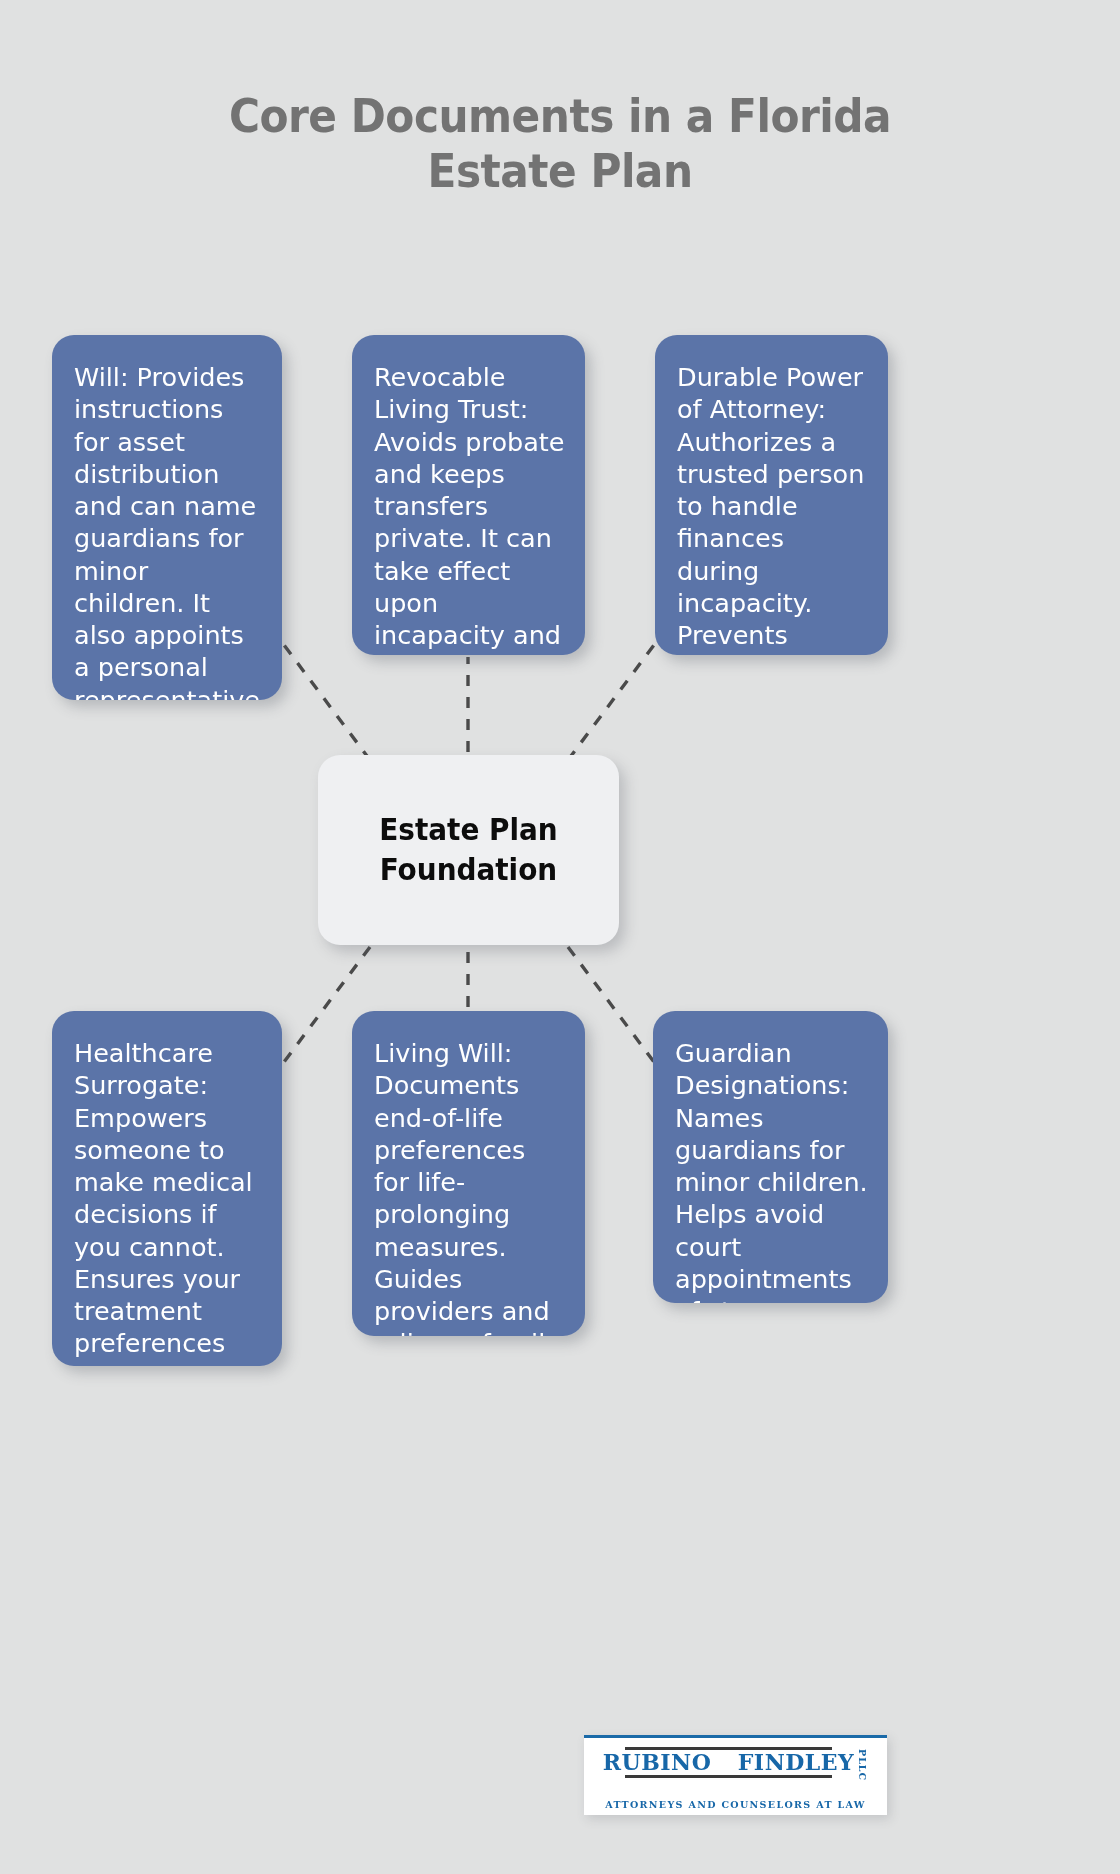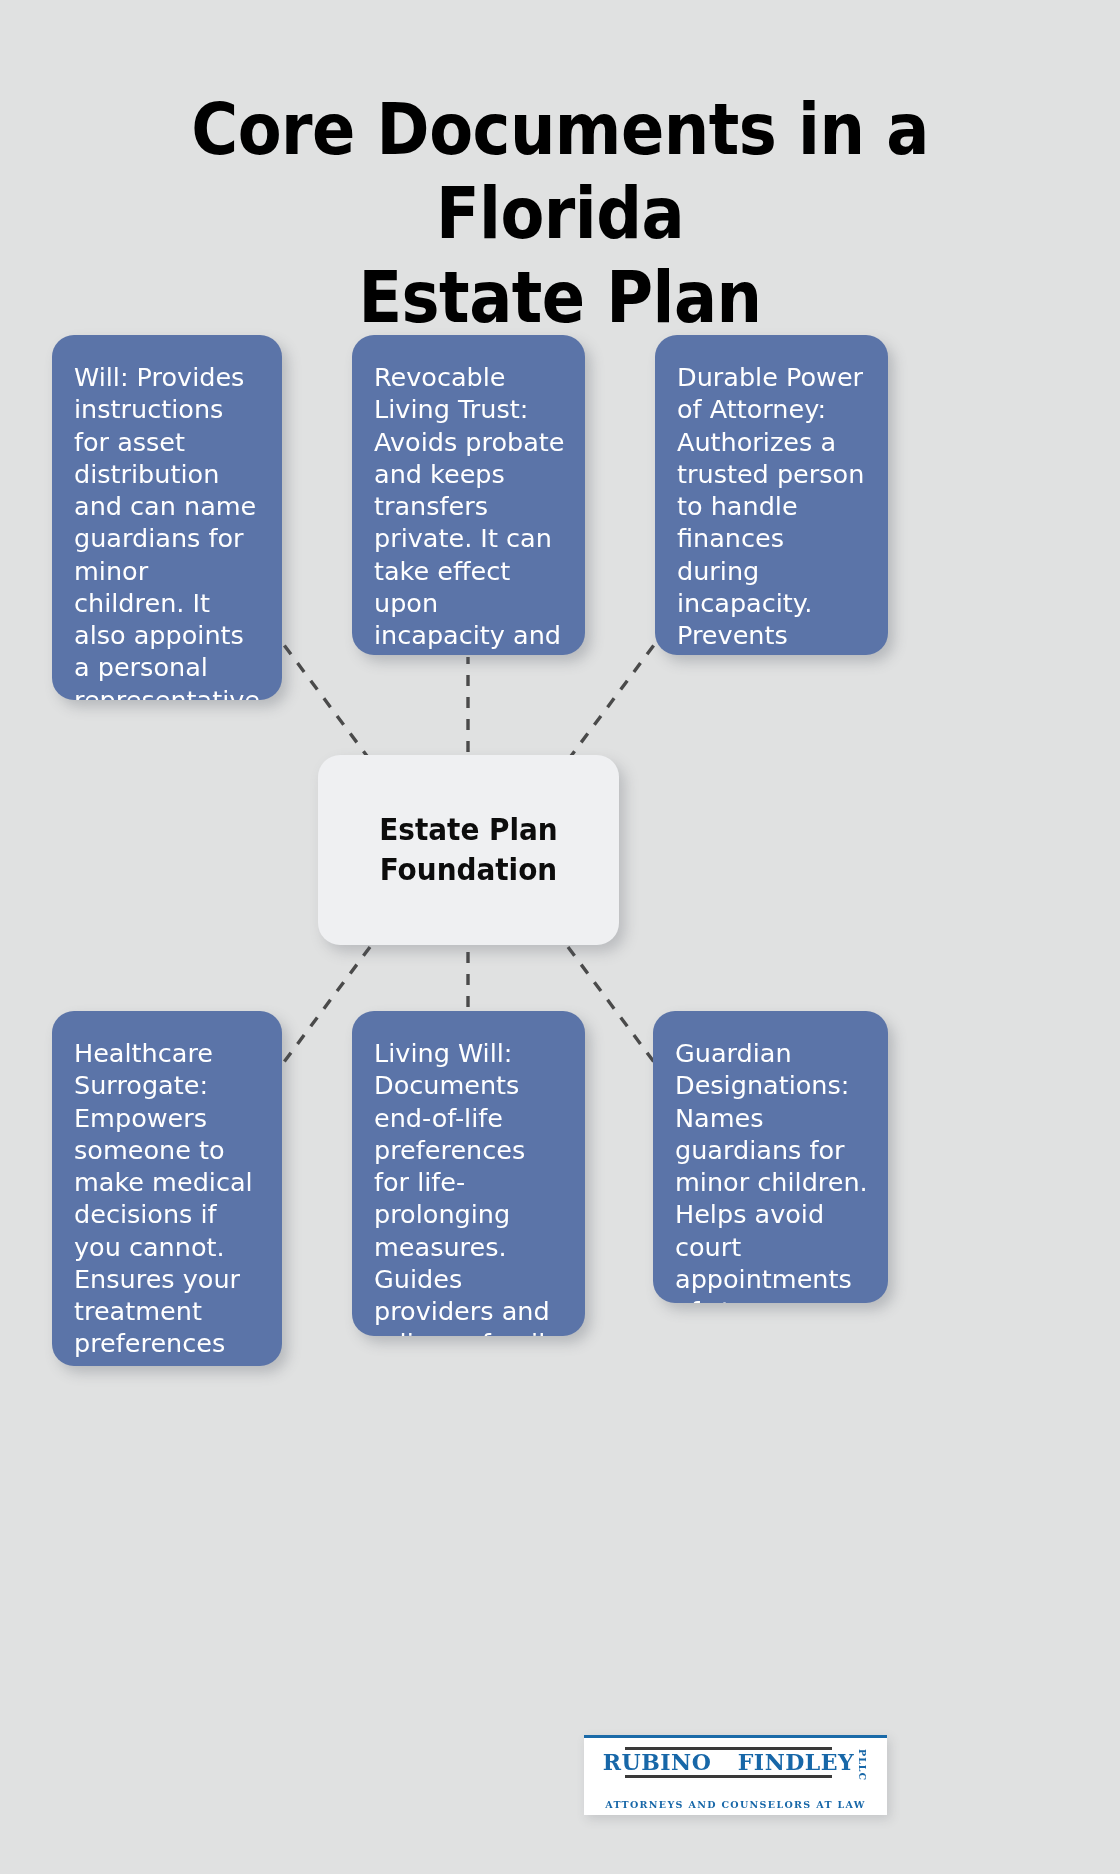--- a/index.html
+++ b/index.html
@@ -10,23 +10,23 @@
     position:relative;overflow:hidden;
   }
   .stage{position:absolute;inset:0;}
 
   
   #title{
     position:absolute;left:60px;top:88px;width:1000px;
     text-align:center;
     font-family:"DejaVu Sans Condensed","Liberation Sans",sans-serif;
     font-weight:bold;
-    font-size:71px;line-height:1.18;
+    font-size:47px;line-height:1.18;
     letter-spacing:-0.5px;
-    color:#000000;
+    color:#737373;
     white-space:pre-line;
   }
 
   
   #connectors{position:absolute;left:0;top:0;width:1120px;height:1874px;}
 
   
   .card{
     position:absolute;
     background:#5b74a8;

